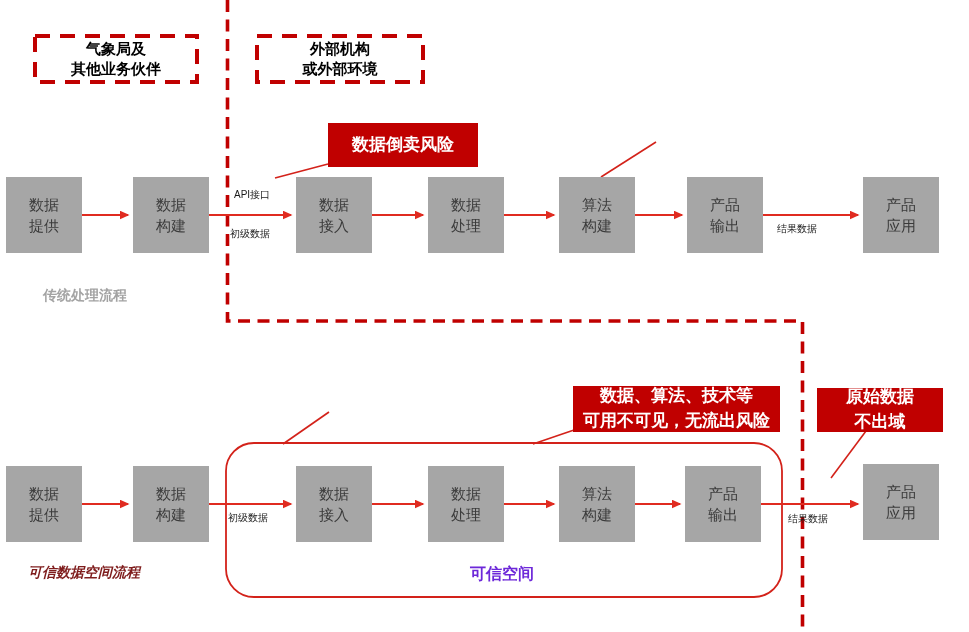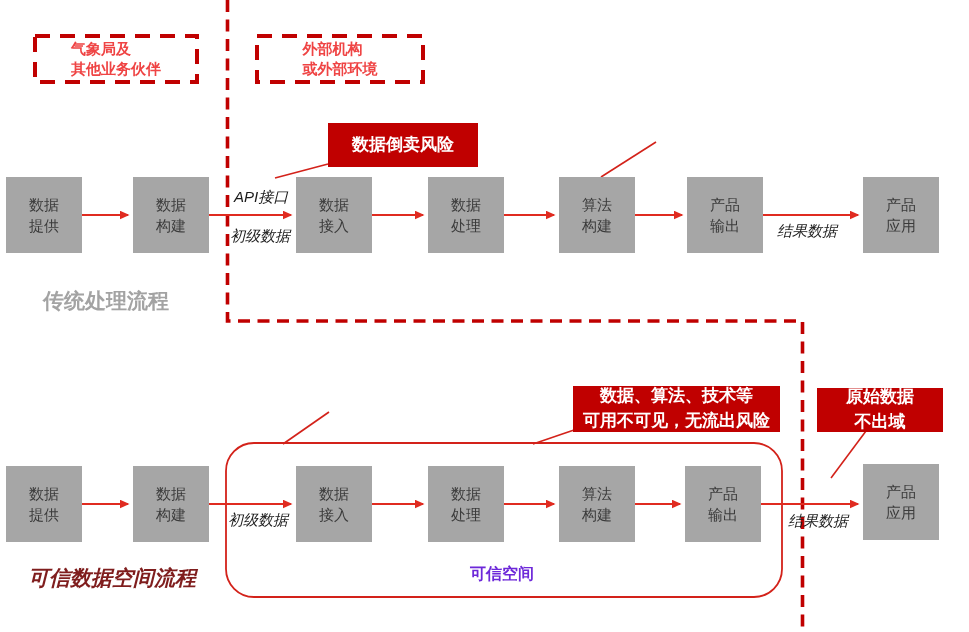--- a/index.html
+++ b/index.html
@@ -2,36 +2,36 @@
 <html><head>
 <meta charset="utf-8">
 <style>
   html,body{margin:0;padding:0;background:#fff;}
   body{font-family:"Liberation Sans","DejaVu Sans",sans-serif;}
   #stage{position:relative;width:969px;height:632px;background:#fff;overflow:hidden;}
   #lines{position:absolute;left:0;top:0;z-index:1;}
   .layer{position:absolute;left:0;top:0;width:969px;height:632px;z-index:2;pointer-events:none;}
   .abs{position:absolute;}
   .partner-box{
-    display:flex;align-items:center;justify-content:center;
-    font-size:15px;font-weight:bold;color:#ef4444;line-height:1.35;white-space:pre-line;
+    display:flex;align-items:center;justify-content:center;text-align:center;
+    font-size:15px;font-weight:bold;color:#000000;line-height:1.35;white-space:pre-line;
   }
   .gbox{
     width:76px;height:76px;background:#a6a6a6;color:#3b3b3b;
     display:flex;align-items:center;justify-content:center;text-align:center;
     font-size:15px;line-height:1.4;white-space:pre-line;
   }
   .badge{
     background:#c00000;color:#fff;font-weight:bold;font-size:17px;line-height:1.45;
     display:flex;align-items:center;justify-content:center;text-align:center;white-space:pre-line;
   }
-  .flow-label{font-size:21px;font-weight:bold;}
+  .flow-label{font-size:14px;font-weight:bold;}
   .flow-label.gray{color:#a3a3a3;}
   .flow-label.red{color:#7f1d1d;font-style:italic;}
-  .edge-label{font-size:15px;color:#1a1a1a;white-space:nowrap;font-style:italic;}
+  .edge-label{font-size:10px;color:#1a1a1a;white-space:nowrap;}
   .ts-label{font-size:16px;font-weight:bold;color:#6d28d9;}
 </style>
 </head>
 <body>
 
 <div id="stage">
 
   <svg id="lines" width="969" height="632" viewBox="0 0 969 632">
     <defs>
       <marker id="arrow" markerWidth="10" markerHeight="9" refX="8.5" refY="4.5" orient="auto" markerUnits="userSpaceOnUse">

